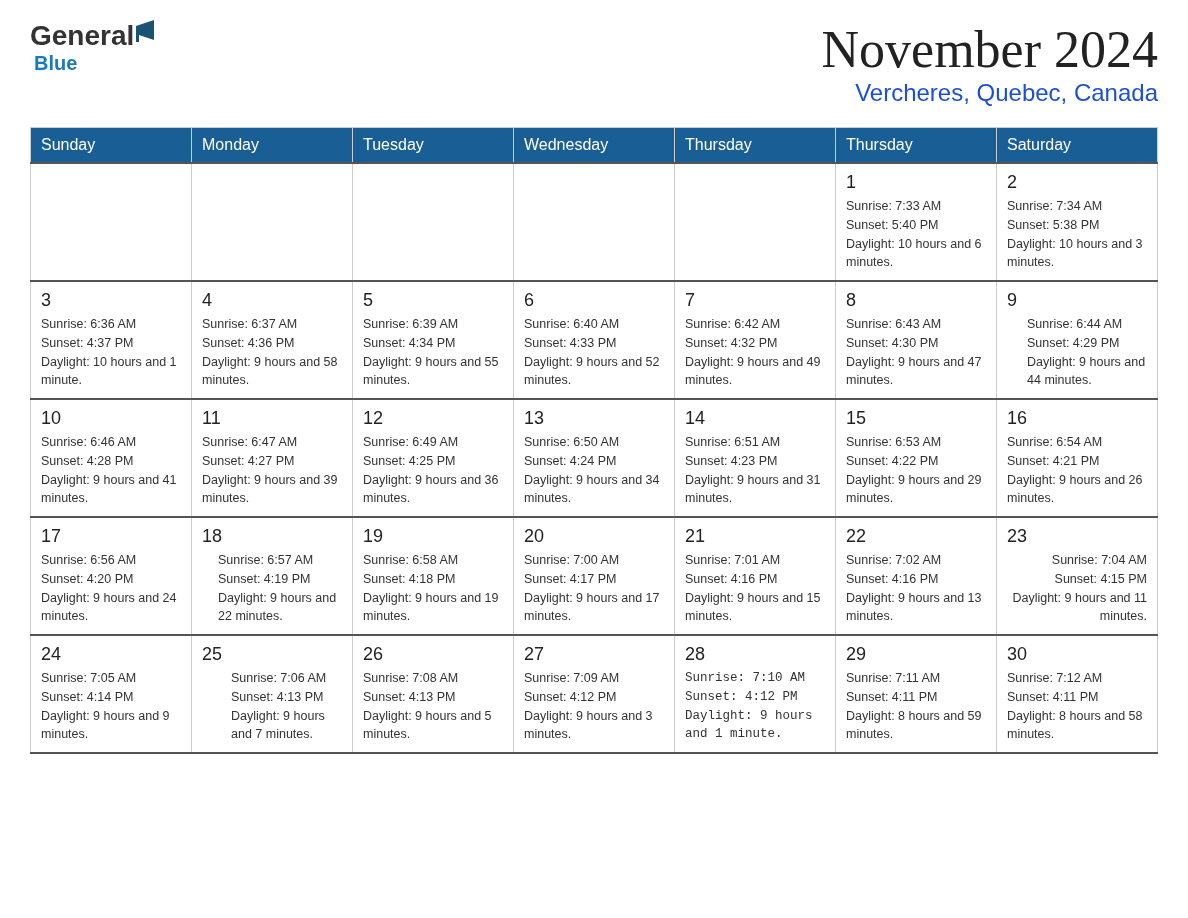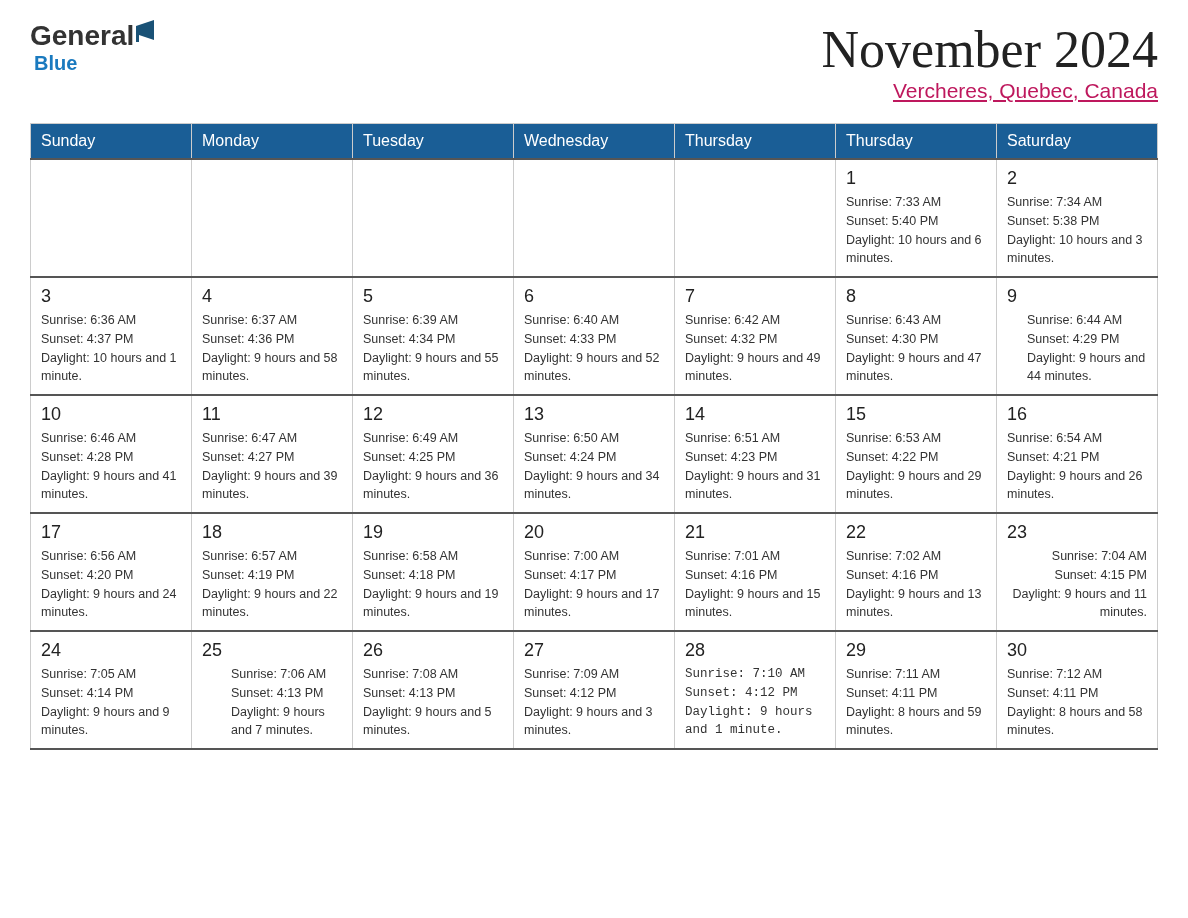--- a/index.html
+++ b/index.html
@@ -41,25 +41,24 @@
       text-align: right;
     }
     .title-block h1 {
       font-size: 52px;
       font-weight: normal;
       color: #222;
       font-family: Georgia, serif;
       margin-left: 23px;
     }
     .title-block h2 {
-      font-size: 21px;
+      font-size: 24px;
       font-weight: normal;
-      color: #be185d;
+      color: #1d4ed8;
       font-family: Arial, sans-serif;
-      text-decoration: underline;
     }
     .calendar {
       width: 100%;
       border-collapse: collapse;
       table-layout: fixed;
     }
     .calendar th {
       background-color: #1a5e96;
       color: #fff;
       text-align: left;
@@ -237,21 +236,21 @@
       </tr>
       <tr>
         <td>
           <span class="day-number">17</span>
           <div class="day-info" style="white-space: pre-line;">Sunrise: 6:56 AM
 Sunset: 4:20 PM
 Daylight: 9 hours and 24 minutes.</div>
         </td>
         <td>
           <span class="day-number">18</span>
-          <div class="day-info" style="white-space: pre-line;">Sunrise: 6:57 AM
+          <div class="day-info" style="white-space: pre-line; margin-left: 16px;">Sunrise: 6:57 AM
 Sunset: 4:19 PM
 Daylight: 9 hours and 22 minutes.</div>
         </td>
         <td>
           <span class="day-number">19</span>
           <div class="day-info" style="white-space: pre-line;">Sunrise: 6:58 AM
 Sunset: 4:18 PM
 Daylight: 9 hours and 19 minutes.</div>
         </td>
         <td>

